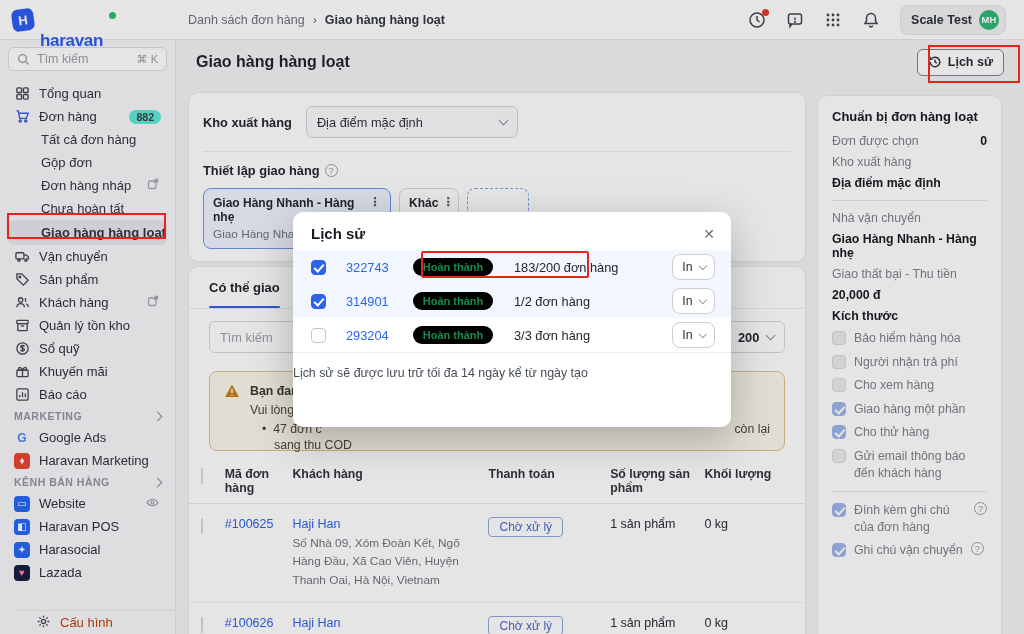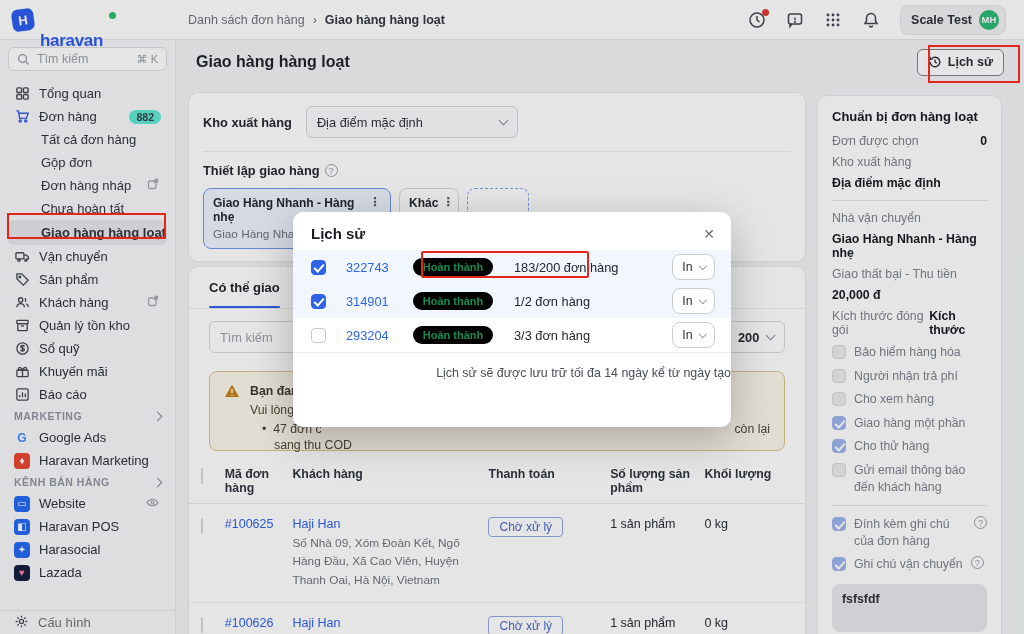--- a/index.html
+++ b/index.html
@@ -32,21 +32,21 @@
   .sb-sub{padding-left:33px;height:23px;display:flex;align-items:center;border-radius:6px;color:#30343c;}
   .sb-sub.active{background:#e7e7ea;font-weight:700;height:25px;}
   .badge{margin-left:auto;background:#5eead4;border-radius:9px;padding:1px 7px;font-size:10.5px;font-weight:700;color:#3a3e46;}
   .extic{margin-left:auto;color:#a2a7ae;}
   .sb-section{display:flex;align-items:center;margin-top:0;height:20px;padding:0 6px;font-size:10.5px;font-weight:700;letter-spacing:.5px;color:#8f94a0;}
   .sb-section .ch{margin-left:auto;}
   .chev{width:7px;height:7px;border-right:1.5px solid #878c96;border-bottom:1.5px solid #878c96;transform:rotate(-45deg);display:inline-block;}
   .chev.down{transform:rotate(45deg);margin-top:-3px;}
   .appic{width:16px;height:16px;border-radius:4px;display:flex;align-items:center;justify-content:center;font-size:10px;font-weight:800;color:#fff;flex:none;}
   .eye{margin-left:auto;color:#9aa0a8;}
-  .sb-bottom{position:absolute;left:0;right:0;bottom:0;height:24px;border-top:1px solid #e7e7e9;background:#f8f8f9;display:flex;align-items:center;gap:9px;padding:0 14px;font-size:13px;color:#737373;}
+  .sb-bottom{position:absolute;left:16px;right:0;bottom:0;height:24px;border-top:1px solid #e7e7e9;background:#f8f8f9;display:flex;align-items:center;gap:9px;padding:0 20px;font-size:13px;color:#c2410c;}
 
   
   .main{position:absolute;left:176px;top:40px;right:0;bottom:0;background:#f3f3f5;}
   .page-head{position:absolute;top:0;left:0;right:0;height:44px;display:flex;align-items:center;padding:0 20px;}
   .page-title{font-size:16px;font-weight:700;color:#1d2128;}
   .btn-history{margin-left:auto;display:flex;align-items:center;gap:6px;height:27px;background:#fff;border:1px solid #7d828c;border-radius:6px;padding:0 10px;font-size:12.5px;font-weight:700;color:#2a2e35;}
   .card{position:absolute;background:#fff;border:1px solid #e9e9ec;border-radius:10px;box-shadow:0 1px 2px rgba(20,22,26,.04);}
   .card-settings{left:12px;top:52px;width:618px;height:170px;padding:13px 14px;}
   .row-wh{display:flex;align-items:center;gap:14px;}
   .lbl-b{font-size:12.8px;font-weight:700;color:#23272e;}
@@ -124,21 +124,21 @@
   .m-export{font-size:12.8px;color:#23272e;margin-left:12px;}
   .m-row{display:flex;align-items:center;height:34px;padding:0 16px 0 18px;}
   .m-row.on{background:#f2f7ff;}
   .m-row .cb{margin-right:20px;}
   .m-id{width:64px;font-size:12.8px;color:#2c63e8;}
   .m-status{width:86px;text-align:center;}
   .m-status span{display:inline-block;background:#000000;color:#188a4e;border-radius:10px;padding:3px 10px;font-size:11px;font-weight:700;}
   .m-prog{flex:1;margin-left:18px;font-size:12.8px;color:#23272e;}
   .m-in{display:flex;align-items:center;gap:7px;border:1px solid #c9ccd2;border-radius:8px;height:26px;padding:0 9px;font-size:12.3px;color:#2c3039;background:#fff;}
   .m-in .chev{width:5.5px;height:5.5px;}
-  .m-foot{border-top:1px solid #ededf0;text-align:right;padding-top:13px;font-size:12.4px;color:#474d56;}
+  .m-foot{border-top:1px solid #ededf0;text-align:left;padding-top:13px;font-size:12.4px;color:#474d56;}
   .ann{position:absolute;border:2.5px solid #e3261c;z-index:60;pointer-events:none;}
   .ann-sidebar{left:7px;top:213px;width:159px;height:26px;}
   .ann-history{left:928px;top:45px;width:92px;height:38px;}
   .ann-export{left:421px;top:251px;width:168px;height:27px;border-radius:2px;}
 </style>
 </head>
 <body>
 
 <div class="screen">
 
@@ -490,21 +490,20 @@
       <div class="rp-row">
           <span class="rp-b">Giao Hàng Nhanh - Hàng nhẹ</span>
         </div>
       <div class="rp-row">
           <span>Giao thất bại - Thu tiền</span>
         </div>
       <div class="rp-row">
           <span class="rp-b">20,000 đ</span>
         </div>
       <div class="rp-row">
-        <span>Kích thước đóng gói</span>
         <span class="rp-b">Kích thước</span>
       </div>
       <div class="rp-opt">
           <span class="cb dis"></span>
           <span>Bảo hiểm hàng hóa</span>
         </div>
       <div class="rp-opt">
           <span class="cb dis"></span>
           <span>Người nhận trả phí</span>
         </div>
@@ -528,21 +527,20 @@
       <div class="rp-opt">
           <span class="cb dis checked"></span>
           <span>Đính kèm ghi chú của đơn hàng</span>
           <span class="qmark">?</span>
         </div>
       <div class="rp-opt">
           <span class="cb dis checked"></span>
           <span>Ghi chú vận chuyển</span>
           <span class="qmark">?</span>
         </div>
-      <textarea class="rp-note" style="">fsfsfdf</textarea>
       
       
       
     </div>
   </div>
 
   <div class="backdrop"></div>
 
   <div class="modal">
     <div class="m-head">

